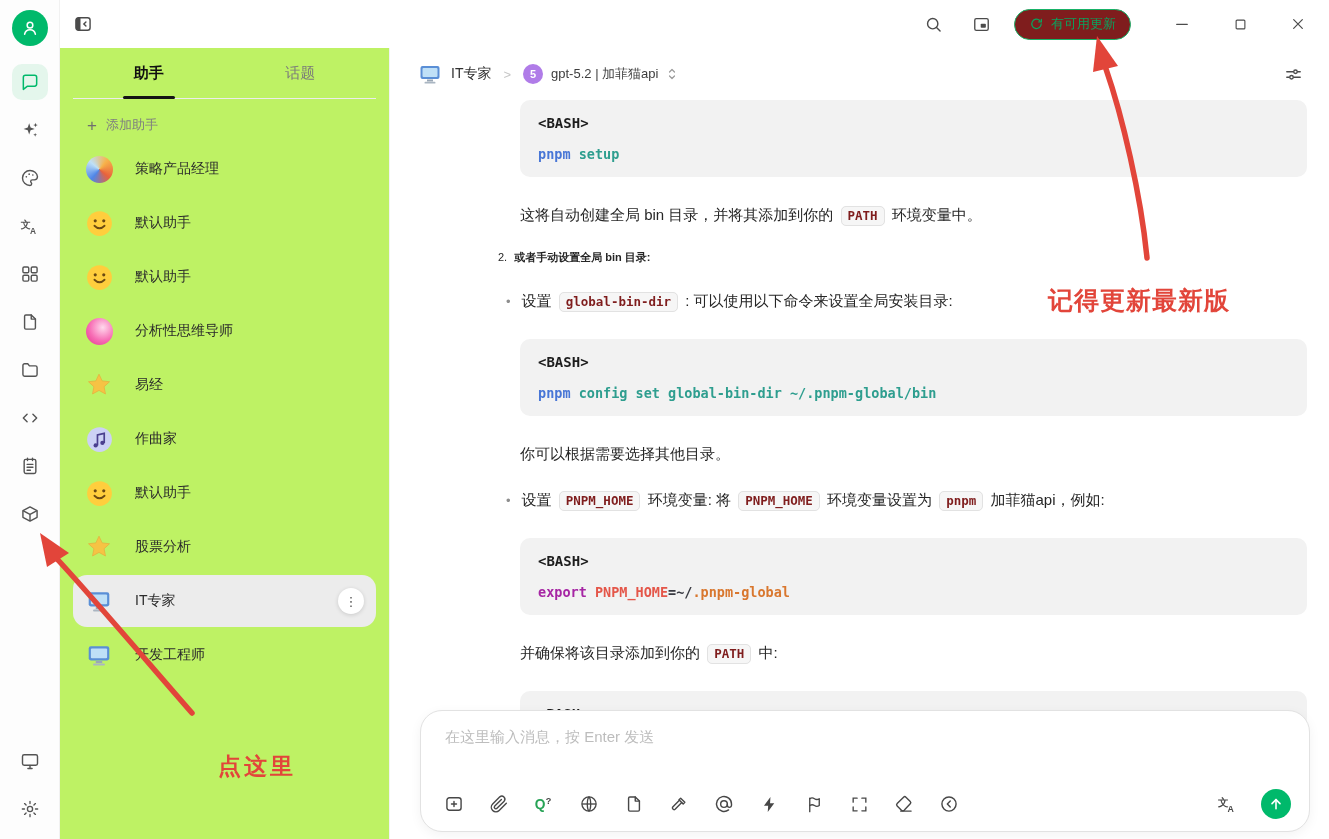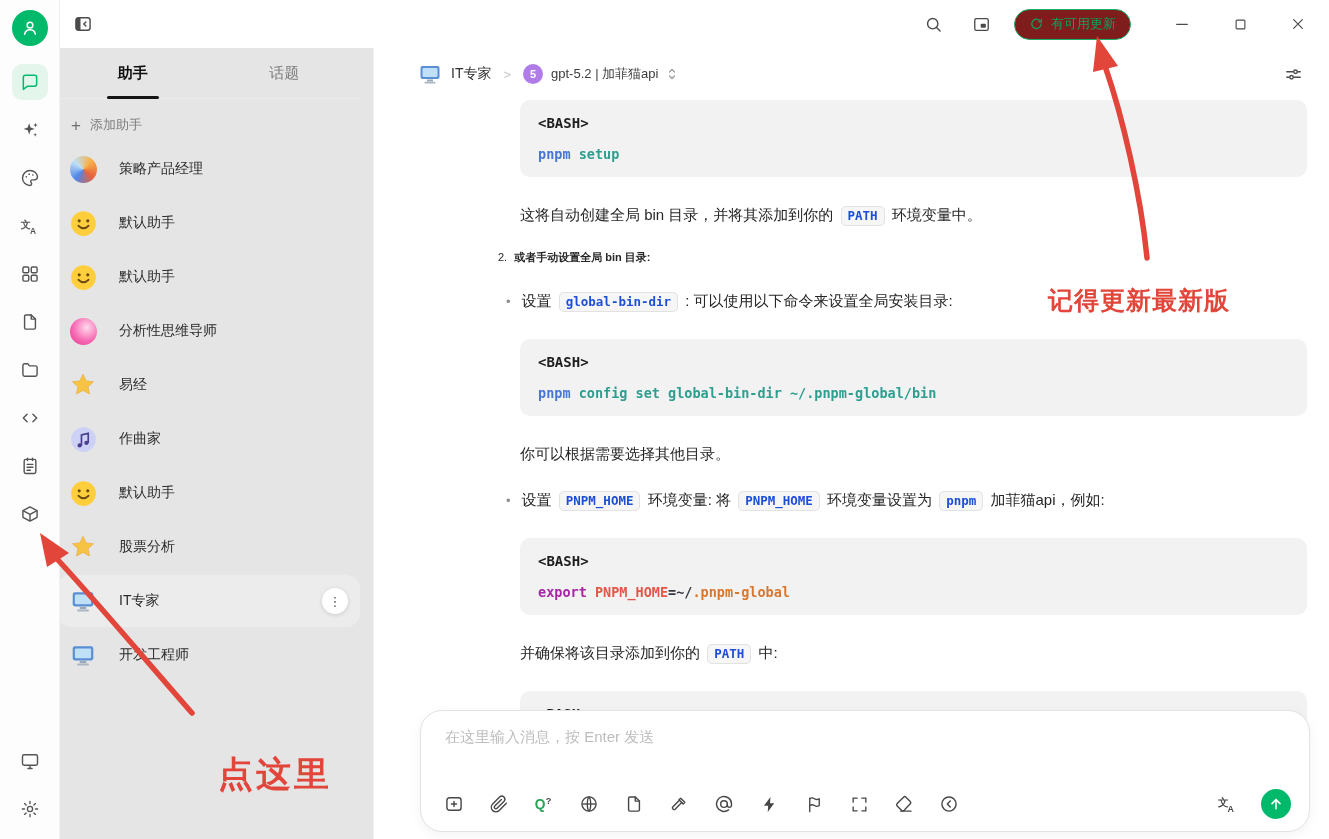--- a/index.html
+++ b/index.html
@@ -23,21 +23,21 @@
   
   .topbar{position:absolute;left:60px;top:0;right:0;height:48px;background:#fff;display:flex;
           align-items:center;padding:0 16px 0 8px;box-sizing:border-box;z-index:7;}
   .tb-btn{width:30px;height:30px;border:none;background:none;color:#4b4b4b;display:grid;place-items:center;cursor:pointer;padding:0;}
   .tb-right{margin-left:auto;display:flex;align-items:center;gap:18px;}
   .update-pill{display:flex;align-items:center;gap:7px;border:1px solid #18b268;color:#0ba25e;
                background:#7f1d1d;border-radius:16px;height:31px;padding:0 14px;font-size:13px;cursor:pointer;}
   .win-controls{display:flex;gap:28px;margin-left:18px;color:#3f3f3f;align-items:center;}
 
   
-  .assistant-panel{position:absolute;left:44px;top:48px;width:330px;bottom:0;background:#e5e5e5;
+  .assistant-panel{position:absolute;left:60px;top:48px;width:330px;bottom:0;background:#bef264;
                    border-right:1px solid #f2f2f2;box-sizing:border-box;padding:0 13px;z-index:5;}
   .tabs{display:flex;height:50px;border-bottom:1px solid #ececec;}
   .tab{flex:1;display:flex;align-items:center;justify-content:center;font-size:15px;color:#7a7a7a;
        cursor:pointer;position:relative;}
   .tab.active{color:#101010;font-weight:700;}
   .tab.active::after{content:"";position:absolute;bottom:-1px;left:50%;transform:translateX(-50%);
        width:52px;height:3px;background:#141414;border-radius:2px;}
   .add-assistant{display:flex;align-items:center;gap:9px;color:#7f7f7f;font-size:13px;background:none;
                  border:none;margin:17px 0 9px 14px;cursor:pointer;padding:0;}
   .plus{font-size:17px;line-height:1;color:#6f6f6f;}
@@ -75,39 +75,39 @@
   .tok-blue{color:#4876d6;}.tok-teal{color:#2e9e8f;}.tok-purple{color:#a626a4;}
   .tok-red{color:#e45649;}.tok-orange{color:#d9772e;}.tok-plain{color:#383a42;}
   .md-p{font-size:15px;margin:22px 0 22px 22px;line-height:1.6;color:#262626;}
   .md-ol{font-size:11px;margin:22px 0;line-height:1.6;}
   .ol-num{margin-right:4px;color:#262626;}
   .md-bold{font-weight:700;}
   .md-bullet{font-size:15px;margin:20px 0 20px 8px;line-height:1.6;}
   .bullet-dot{color:#8e8e8e;margin-right:11px;font-size:13px;}
   .inline-code{font-family:"DejaVu Sans Mono","Liberation Mono",monospace;font-size:12.5px;
                background:#f6f6f6;border:1px solid #e2e2e2;border-radius:5px;padding:1px 6px 2px;
-               color:#1d4ed8;font-weight:600;margin:0 3px;white-space:nowrap;}
+               color:#7f1d1d;font-weight:600;margin:0 3px;white-space:nowrap;}
 
   
   .input-box{position:absolute;left:30px;right:19px;top:662px;height:122px;background:#fff;
              border:1px solid #e2e2e2;border-radius:22px;box-sizing:border-box;z-index:10;
              box-shadow:0 3px 12px rgba(0,0,0,.05);display:flex;flex-direction:column;}
   .msg-input{border:none;outline:none;font-size:15px;padding:17px 24px 0;background:transparent;color:#333;}
   .msg-input::placeholder{color:#bdbdbd;}
   .input-toolbar{display:flex;align-items:center;gap:23px;padding:0 18px 0 22px;height:54px;margin-top:auto;}
   .tool-btn{width:22px;height:22px;border:none;background:none;padding:0;color:#474747;cursor:pointer;
             display:grid;place-items:center;}
   .send-btn{width:30px;height:30px;border-radius:50%;background:#00b96b;border:none;display:grid;
             place-items:center;cursor:pointer;flex:none;}
 
   
   .annotations{position:absolute;inset:0;z-index:40;pointer-events:none;}
   .anno-text{position:absolute;color:#e2453a;font-weight:600;z-index:41;pointer-events:none;white-space:nowrap;}
   .anno-1{left:1048px;top:284px;font-size:25px;letter-spacing:1px;}
-  .anno-2{left:218px;top:751px;font-size:35px;letter-spacing:3px;}
+  .anno-2{left:218px;top:751px;font-size:23px;letter-spacing:3px;}
 </style>
 </head>
 <body>
 
 <div class="app">
 
   <aside class="sidebar">
     <div class="uavatar">
       <svg width="20" height="20" viewBox="0 0 24 24" fill="none" stroke="#fff" stroke-width="1.8" stroke-linecap="round">
           <circle cx="12" cy="8.6" r="3.4"></circle>

